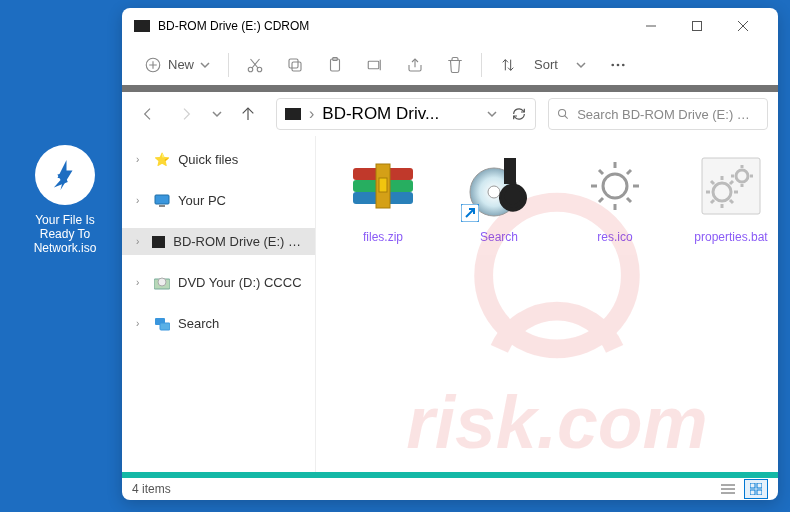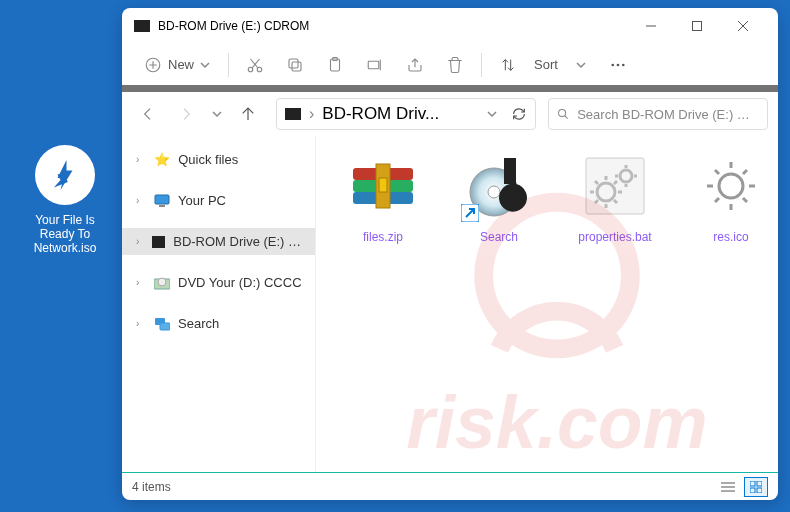--- a/index.html
+++ b/index.html
@@ -24,21 +24,21 @@
 .searchbox { width: 220px; height: 32px; border: 1px solid #ddd; border-radius: 4px; display: flex; align-items: center; padding: 0 8px; gap: 8px; font-size: 13px; color: #888; }
 .body { flex: 1; display: flex; overflow: hidden; }
 .sidebar { width: 194px; border-right: 1px solid #eee; padding: 10px 0; }
 .side-item { display: flex; align-items: center; gap: 8px; padding: 6px 8px 6px 14px; font-size: 13px; color: #333; white-space: nowrap; overflow: hidden; }
 .side-item.sel { background: #e5e5e5; }
 .chev { color: #888; font-size: 10px; width: 10px; }
 .content { flex: 1; padding: 14px; position: relative; }
 .files { display: flex; gap: 10px; }
 .file { width: 106px; text-align: center; font-size: 12px; color: #8b5cf6; }
 .file .thumb { width: 88px; height: 72px; margin: 0 auto 8px; display: flex; align-items: center; justify-content: center; }
-.statusbar { height: 28px; border-top: 1px solid #14b8a6; display: flex; align-items: center; padding: 0 10px; font-size: 12px; color: #555; }
+.statusbar { height: 28px; border-top: 6px solid #14b8a6; display: flex; align-items: center; padding: 0 10px; font-size: 12px; color: #555; }
 .statusbar .spacer { flex: 1; }
 .view-btn { width: 24px; height: 20px; display: flex; align-items: center; justify-content: center; margin-left: 4px; color: #555; }
 .view-btn.active { border: 1px solid #0078d4; background:#e5f1fb; }
 .watermark { position: absolute; top: 40px; left: 0; right: 0; pointer-events: none; opacity: 0.13; }
 .watermark svg { width: 100%; }
 </style>
 </head>
 <body>
 
 <div class="desktop-icon">
@@ -275,43 +275,43 @@
               </svg>
             <svg width="18" height="18" style="position:absolute;bottom:0;left:6px">
                 <rect width="18" height="18" rx="2" fill="#fff" stroke="#0078d4"></rect>
                 <path d="M5 13 L13 5 M8 5 h5 v5" fill="none" stroke="#0078d4" stroke-width="2"></path>
               </svg>
           </div>
           <div>Search</div>
         </div>
         <div class="file">
           <div class="thumb">
+            <svg width="60" height="60" viewBox="0 0 60 60">
+                <g fill="none" stroke="#999" stroke-width="3">
+                  <circle cx="30" cy="30" r="12"></circle>
+                  <path d="M30 12 v-6 M30 48 v6 M12 30 h-6 M48 30 h6 M18 18 l-4 -4 M42 42 l4 4 M18 42 l-4 4 M42 18 l4 -4"></path>
+                </g>
+              </svg>
+          </div>
+          <div>res.ico</div>
+        </div>
+        <div class="file">
+          <div class="thumb">
             <svg width="70" height="64" viewBox="0 0 70 64">
                 <rect x="6" y="4" width="58" height="56" rx="2" fill="#f5f5f5" stroke="#ccc"></rect>
                 <g fill="none" stroke="#bbb" stroke-width="3">
                   <circle cx="26" cy="38" r="9"></circle>
                   <path d="M26 26 v-4 M26 50 v4 M14 38 h-4 M38 38 h4 M18 30 l-3 -3 M34 46 l3 3 M18 46 l-3 3 M34 30 l3 -3"></path>
                   <circle cx="46" cy="22" r="6"></circle>
                   <path d="M46 14 v-3 M46 30 v3 M38 22 h-3 M54 22 h3"></path>
                 </g>
               </svg>
           </div>
           <div>properties.bat</div>
         </div>
-        <div class="file">
-          <div class="thumb">
-            <svg width="60" height="60" viewBox="0 0 60 60">
-                <g fill="none" stroke="#999" stroke-width="3">
-                  <circle cx="30" cy="30" r="12"></circle>
-                  <path d="M30 12 v-6 M30 48 v6 M12 30 h-6 M48 30 h6 M18 18 l-4 -4 M42 42 l4 4 M18 42 l-4 4 M42 18 l4 -4"></path>
-                </g>
-              </svg>
-          </div>
-          <div>res.ico</div>
-        </div>
       </div>
     </div>
   </div>
 
   <div class="statusbar">
     <span>4 items</span>
     <div class="spacer"></div>
     <div class="view-btn">
         <svg width="14" height="12">
           <line x1="0" y1="2" x2="14" y2="2" stroke="#555"></line>

